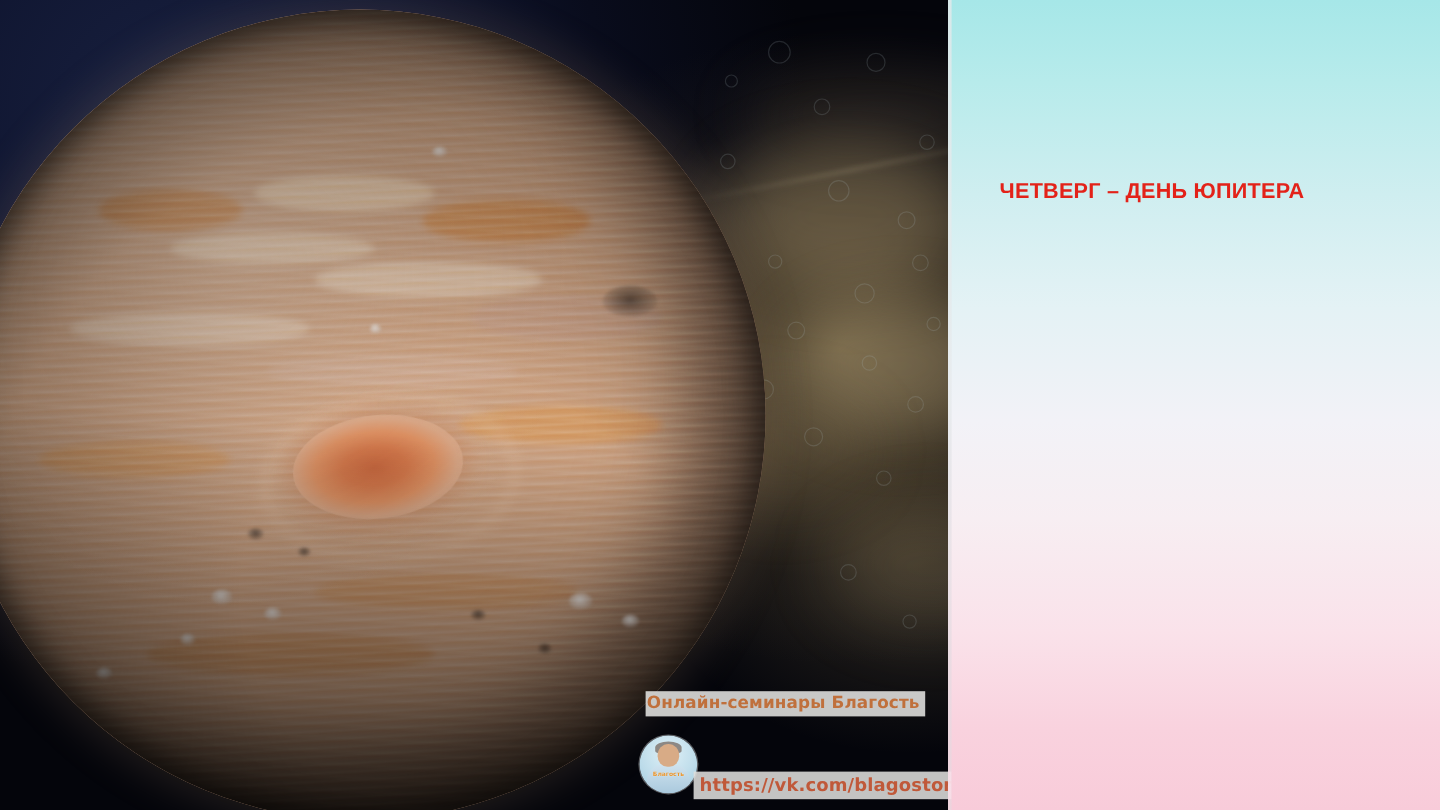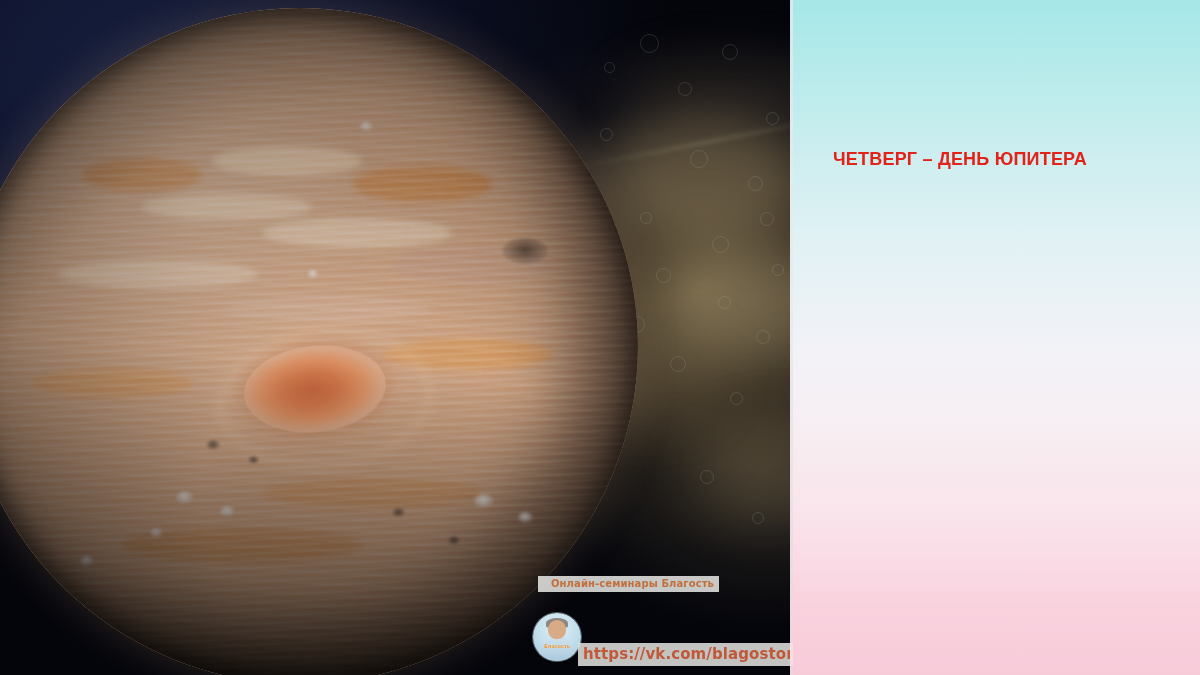--- a/index.html
+++ b/index.html
@@ -233,24 +233,24 @@
     position: absolute;
     inset: 0;
     border-radius: 50%;
     box-shadow: inset 0 0 24px 7px rgba(0,0,0,0.50);
   }
 
   
   .wm-seminars {
     position: absolute;
     left: 538px; top: 576px;
-    padding: 2px 5px 3px 13px;
+    padding: 2px 5px 3px 1px;
     background: rgba(226,226,224,0.88);
     color: #c0703c;
-    font-size: 10px;
+    font-size: 14px;
     font-weight: 700;
     letter-spacing: 0.1px;
     white-space: nowrap;
     font-family: "DejaVu Sans", sans-serif;
     text-align: right;
   }
   .wm-url {
     position: absolute;
     left: 578px; top: 643px;
     padding: 2px 5px 3px 5px;

